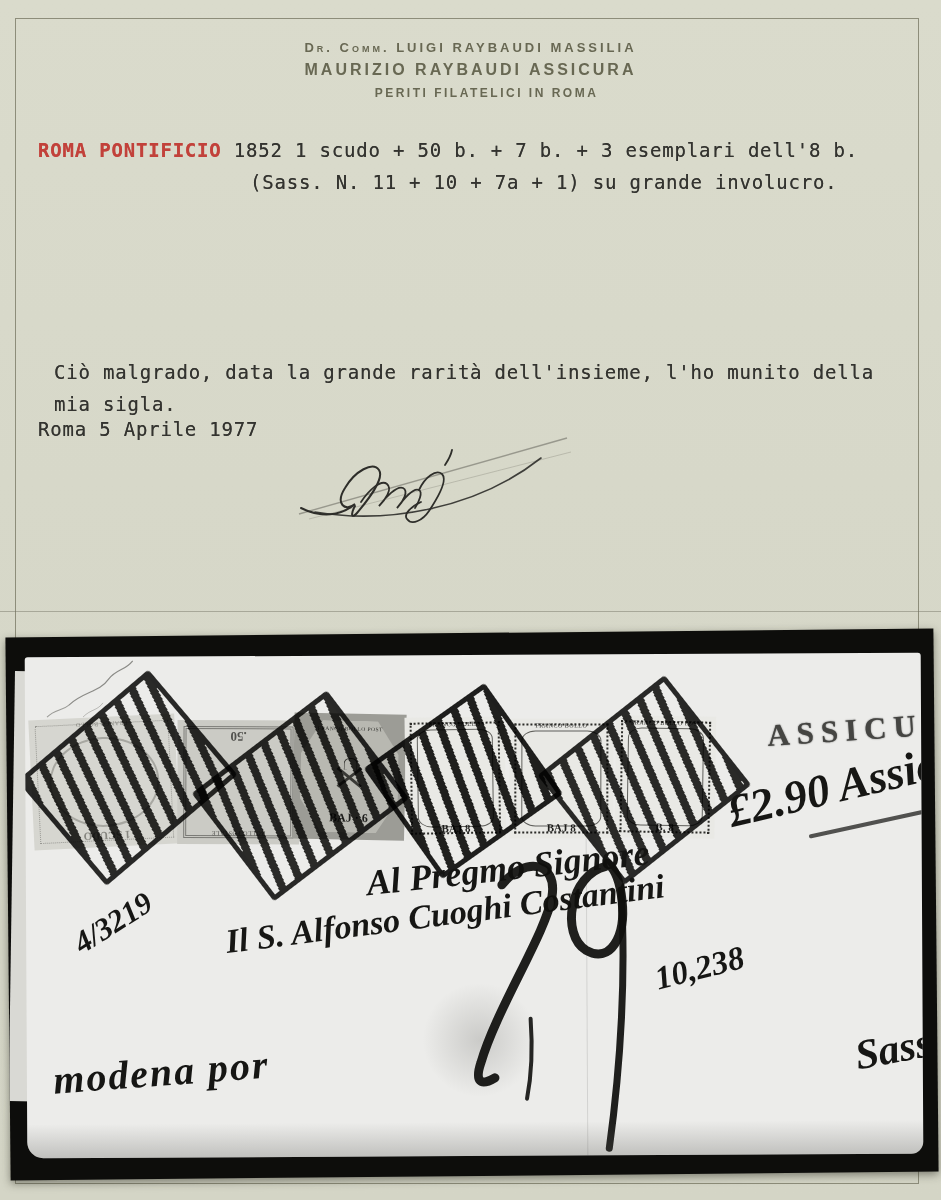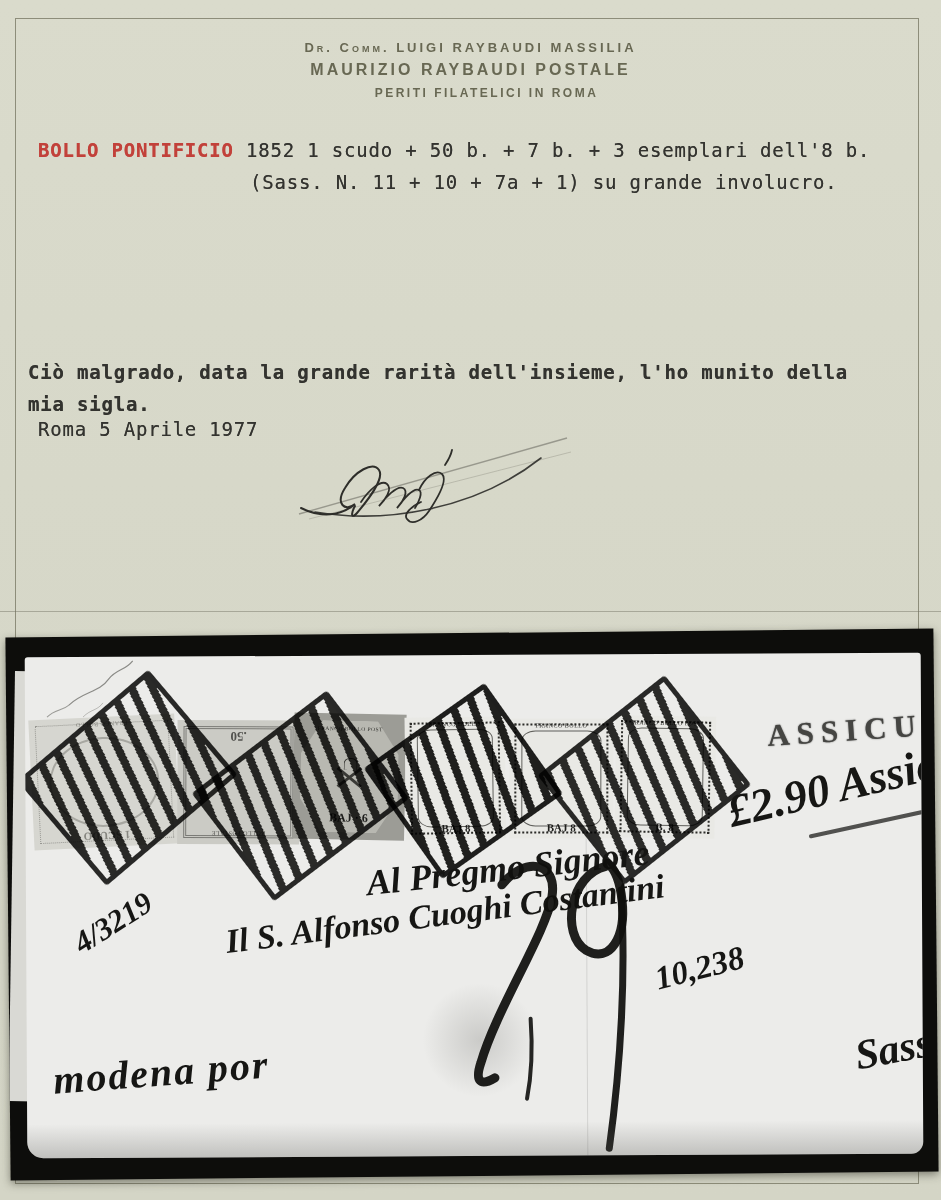--- a/index.html
+++ b/index.html
@@ -16,21 +16,21 @@
   .lh1{font-size:13px;font-weight:bold;letter-spacing:3px;font-variant:small-caps;}
   .lh2{font-size:16px;font-weight:bold;letter-spacing:3px;margin-top:6px;}
   .lh3{font-size:12px;font-weight:bold;letter-spacing:2.5px;margin-top:7px;margin-left:32px;}
   
   .tw{font-family:"DejaVu Sans Mono",monospace;color:#33332f;font-size:19px;
     letter-spacing:.8px;line-height:32px;text-shadow:0 0 .6px rgba(40,40,40,.7);}
   .subject{position:absolute;left:38px;top:134px;width:880px;}
   .subject .red{color:#c2413a;font-weight:bold;text-shadow:0 0 .6px rgba(194,65,58,.8);}
   .subject .ind{padding-left:212px;}
   .opinion1{position:absolute;left:38px;top:256px;width:880px;white-space:pre-line;}
-  .opinion3{position:absolute;left:28px;top:356px;width:880px;white-space:pre-line;font-weight:bold;}
+  .opinion3{position:absolute;left:54px;top:356px;width:880px;white-space:pre-line;}
   .dateline{position:absolute;left:38px;top:413px;}
   .sig{position:absolute;left:295px;top:418px;width:290px;height:110px;}
   
   .photo{position:absolute;left:8px;top:633px;width:928px;height:543px;
     background:#0d0d0b;transform:rotate(-.55deg);overflow:hidden;
     box-shadow:0 3px 8px rgba(40,40,30,.5);}
   .under-paper{position:absolute;left:4px;top:34px;width:26px;height:430px;
     background:#d9d9d4;transform:rotate(1.4deg);}
   .cover{position:absolute;left:18px;top:22px;right:14px;bottom:20px;overflow:hidden;
     transform:rotate(.25deg);border-radius:3px 3px 12px 16px;
@@ -105,26 +105,26 @@
 </style>
 </head>
 <body>
 
 <div class="stage">
   <div class="frame-line"></div>
   <div class="fold-line"></div>
 
   <div class="letterhead">
     <div class="lh1">Dr. Comm. LUIGI RAYBAUDI MASSILIA</div>
-    <div class="lh2">MAURIZIO RAYBAUDI POSTALE</div>
+    <div class="lh2">MAURIZIO RAYBAUDI ASSICURA</div>
     <div class="lh3">PERITI FILATELICI IN ROMA</div>
   </div>
 
   <div class="subject tw">
-    <div><span class="red">BOLLO PONTIFICIO</span> <span>1852 1 scudo + 50 b. + 7 b. + 3 esemplari dell'8 b.</span></div>
+    <div><span class="red">ROMA PONTIFICIO</span> <span>1852 1 scudo + 50 b. + 7 b. + 3 esemplari dell'8 b.</span></div>
     <div class="ind">(Sass. N. 11 + 10 + 7a + 1) su grande involucro.</div>
   </div>
 
   <div class="opinion3 tw">Ciò malgrado, data la grande rarità dell'insieme, l'ho munito della
 mia sigla.</div>
   <div class="dateline tw">Roma 5 Aprile 1977</div>
 
   <svg class="sig" viewBox="0 0 290 110">
     <path d="M4 96 L272 20" stroke="#8d8d82" stroke-width="1.4" fill="none" opacity=".85"></path>
     <path d="M14 101 L276 34" stroke="#a0a094" stroke-width="1" fill="none" opacity=".55"></path>

